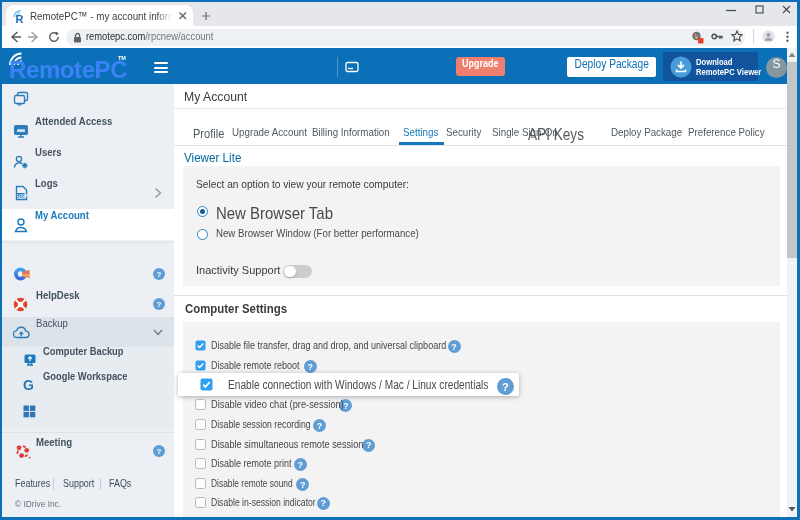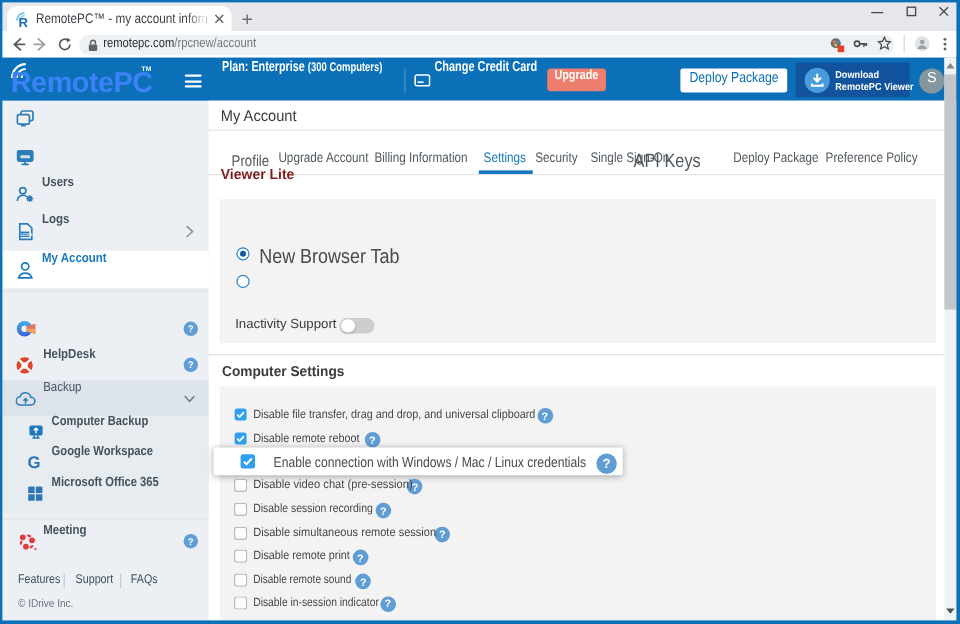--- a/index.html
+++ b/index.html
@@ -99,32 +99,26 @@
 </svg>
 <div class="ab flex" style="left:9px;top:56px;height:22px;color:#3b82f6;font-size:24px">
       <span class="t" style="transform:scaleX(1);font-weight:bold;letter-spacing:-0.4px">RemotePC</span>
     </div>
 <div class="ab" style="left:118px;top:55px;color:#fff;font-size:5.5px;font-weight:bold">TM</div>
 
 <div class="ab" style="left:154px;top:62px;width:14px;height:2px;background:#fff;border-radius:1px"></div>
 <div class="ab" style="left:154px;top:66.5px;width:14px;height:2px;background:#fff;border-radius:1px"></div>
 <div class="ab" style="left:154px;top:71px;width:14px;height:2px;background:#fff;border-radius:1px"></div>
 
-<div class="ab flex" style="left:185px;top:48px;height:36px;color:#fff">
-  <span class="t" style="transform:scaleX(0.75);font-size:12px;font-weight:bold">Plan: Enterprise <span style="font-size:10.5px">(300 Computers)</span></span>
-</div>
 <div class="ab" style="left:337px;top:57px;width:1px;height:20px;background:rgba(255,255,255,0.28)"></div>
 
 <svg class="ab" style="left:345px;top:61px" width="14" height="12">
       <rect x="1" y="1.5" width="12" height="9" rx="1.5" fill="none" stroke="#fff" stroke-width="1.3"></rect>
       <rect x="3" y="6.8" width="5" height="1.4" fill="#fff"></rect>
     </svg>
-<div class="ab flex" style="left:362px;top:48px;height:36px;color:#fff;font-size:12px;font-weight:bold">
-      <span class="t" style="transform:scaleX(0.76)">Change Credit Card</span>
-    </div>
 
 <div class="ab flex" style="left:456px;top:57px;width:49px;height:19px;background:#ee7e6e;border-radius:3px;justify-content:center;color:#fff;font-size:11px;font-weight:bold">
       <span class="tc" style="transform:scaleX(0.82)">Upgrade</span>
     </div>
 
 <div class="ab flex" style="left:567px;top:57px;width:89px;height:20px;background:#fff;border-radius:2px;justify-content:center;color:#0b70b8;font-size:12px">
       <span class="tc" style="transform:scaleX(0.85)">Deploy Package</span>
     </div>
 
 <div class="ab" style="left:663px;top:52px;width:95px;height:29px;background:#11549d"></div>
@@ -148,20 +142,23 @@
       <rect x="4.5" y="1.5" width="10" height="8" rx="1.5" fill="none" stroke="#2e7db8" stroke-width="1.4"></rect>
       <rect x="1.5" y="4.5" width="10" height="8" rx="1.5" fill="#eef1f4" stroke="#2e7db8" stroke-width="1.4"></rect>
       <path d="M4.5 13.8 H8.5" stroke="#2e7db8" stroke-width="1.2"></path>
     </svg>
 
 <svg class="ab" style="left:13px;top:123px" width="16" height="16">
       <rect x="1" y="2" width="14" height="10" rx="1.8" fill="#2e7db8"></rect>
       <rect x="4" y="6.3" width="8" height="2.6" rx="0.6" fill="#cfe0ef"></rect>
       <path d="M8 12 L8 13.5 M5 14 H11" stroke="#2e7db8" stroke-width="1.6"></path>
     </svg>
+<div class="ab flex" style="left:35px;top:115px;height:31px;font-size:11px;font-weight:bold;color:#44525e">
+      <span class="t" style="transform:scaleX(0.87)">Attended Access</span>
+    </div>
 
 <svg class="ab" style="left:13px;top:154px" width="17" height="17">
       <circle cx="6" cy="5" r="2.6" fill="none" stroke="#2e7db8" stroke-width="1.4"></circle>
       <path d="M1.5 13.5 A4.8 4.8 0 0 1 9.5 10" fill="none" stroke="#2e7db8" stroke-width="1.4"></path>
       <circle cx="11.8" cy="11.5" r="2.2" fill="#2e7db8"></circle>
       <path d="M11.8 8.6 V14.4 M8.9 11.5 H14.7 M9.8 9.5 L13.8 13.5 M13.8 9.5 L9.8 13.5" stroke="#2e7db8" stroke-width="1"></path>
     </svg>
 <div class="ab flex" style="left:35px;top:146px;height:31px;font-size:11px;font-weight:bold;color:#44525e">
       <span class="t" style="transform:scaleX(0.87)">Users</span>
     </div>
@@ -235,23 +232,20 @@
 <div class="ab flex" style="left:43px;top:370px;height:31px;font-size:11px;font-weight:bold;color:#44525e">
       <span class="t" style="transform:scaleX(0.85)">Google Workspace</span>
     </div>
 
 <svg class="ab" style="left:23px;top:405px" width="13" height="13">
       <rect x="0.5" y="0.5" width="5.4" height="5.4" fill="#2e75b5"></rect>
       <rect x="6.9" y="0.5" width="5.4" height="5.4" fill="#2e75b5"></rect>
       <rect x="0.5" y="6.9" width="5.4" height="5.4" fill="#2e75b5"></rect>
       <rect x="6.9" y="6.9" width="5.4" height="5.4" fill="#2e75b5"></rect>
     </svg>
-<div class="ab flex" style="left:43px;top:396px;height:31px;font-size:11px;font-weight:bold;color:#44525e">
-      <span class="t" style="transform:scaleX(0.85)">Microsoft Office 365</span>
-    </div>
 
 <svg class="ab" style="left:14px;top:443px" width="17" height="17">
       <g fill="#e23b3b">
 <circle cx="5" cy="4.8" r="2.4"></circle>
         <circle cx="12.7" cy="7.3" r="2.4"></circle>
         <circle cx="7.6" cy="12.6" r="2.4"></circle>
 <ellipse cx="10.3" cy="3.6" rx="1.9" ry="1" transform="rotate(20 10.3 3.6)"></ellipse>
 <ellipse cx="3.6" cy="9.2" rx="1" ry="1.9" transform="rotate(15 3.6 9.2)"></ellipse>
 <ellipse cx="12.2" cy="12.6" rx="1.8" ry="1" transform="rotate(-35 12.2 12.6)"></ellipse>
 <circle cx="15.6" cy="14.6" r="0.9"></circle>
@@ -307,30 +301,36 @@
 <div class="ab flex" style="left:528px;top:126px;height:14px;font-size:16px;color:#51595f">
       <span class="t" style="transform:scaleX(0.85)">API Keys</span>
     </div>
 <div class="ab flex" style="left:611px;top:126px;height:14px;font-size:11.5px;color:#51595f">
       <span class="t" style="transform:scaleX(0.85)">Deploy Package</span>
     </div>
 <div class="ab flex" style="left:688px;top:126px;height:14px;font-size:11.5px;color:#51595f">
       <span class="t" style="transform:scaleX(0.85)">Preference Policy</span>
     </div>
 
-<div class="ab flex" style="left:184px;top:138px;height:14px;font-size:12px;font-weight:bold;color:#7f1d1d">
+<div class="ab flex" style="left:184px;top:151px;height:14px;font-size:12px;font-weight:normal;color:#0369a1">
       <span class="t" style="transform:scaleX(0.97)">Viewer Lite</span>
     </div>
 <div class="ab" style="left:183px;top:166px;width:597px;height:120px;background:#f3f3f3"></div>
+<div class="ab flex" style="left:196px;top:178px;height:14px;font-size:10.5px;color:#3b3b3b">
+      <span class="t" style="transform:scaleX(0.97)">Select an option to view your remote computer:</span>
+    </div>
 <div class="ab" style="left:196.5px;top:205.5px;width:11px;height:11px;border:1.5px solid #2a84c6;border-radius:50%;box-sizing:border-box;background:#fff"></div>
 <div class="ab" style="left:199.5px;top:208.5px;width:5px;height:5px;border-radius:50%;background:#11589e"></div>
 <div class="ab flex" style="left:216px;top:204px;height:14px;font-size:17px;color:#4a4a4a">
       <span class="t" style="transform:scaleX(0.88)">New Browser Tab</span>
     </div>
 <div class="ab" style="left:196.5px;top:228.5px;width:11px;height:11px;border:1.5px solid #2a84c6;border-radius:50%;box-sizing:border-box;background:#fff"></div>
+<div class="ab flex" style="left:216px;top:227px;height:14px;font-size:11px;color:#4a4a4a">
+      <span class="t" style="transform:scaleX(0.88)">New Browser Window (For better performance)</span>
+    </div>
 <div class="ab flex" style="left:196px;top:264px;height:14px;font-size:11px;color:#3b3b3b">
       <span class="t" style="transform:scaleX(1)">Inactivity Support</span>
     </div>
 <div class="ab" style="left:283px;top:264.5px;width:29px;height:13.5px;border-radius:7px;background:#cdcdcd"></div>
 <div class="ab" style="left:284px;top:265.5px;width:11.5px;height:11.5px;border-radius:50%;background:#fff;box-shadow:0 1px 2px rgba(0,0,0,0.25)"></div>
 
 <div class="ab" style="left:174px;top:295px;width:613px;height:1px;background:#e2e2e2"></div>
 <div class="ab flex" style="left:185px;top:302px;height:14px;font-size:12px;font-weight:bold;color:#3a3a3a">
       <span class="t" style="transform:scaleX(0.95)">Computer Settings</span>
     </div>

